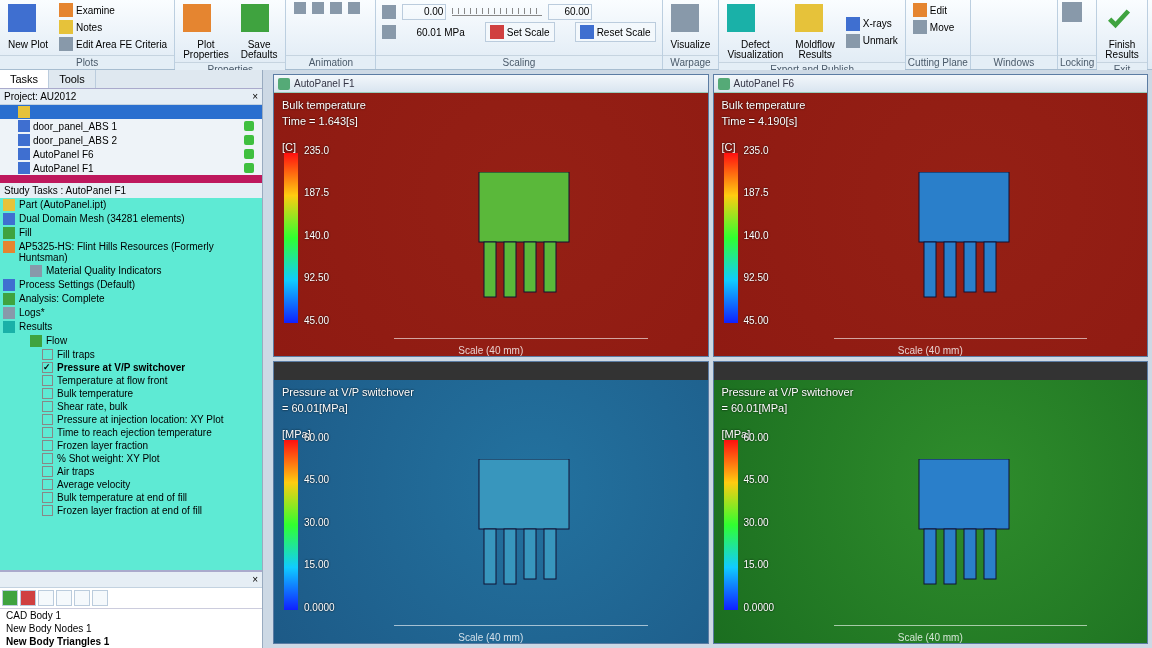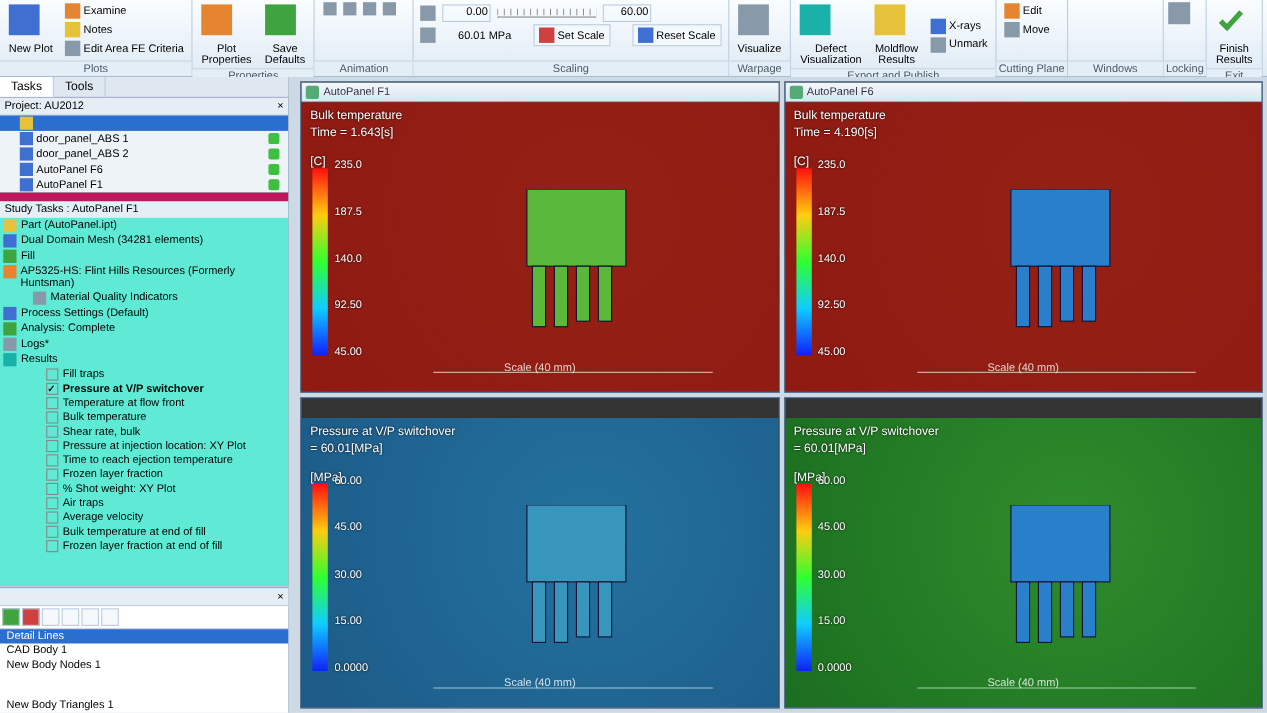--- a/index.html
+++ b/index.html
@@ -40,34 +40,34 @@
 .st-row.sub { padding-left: 30px; }
 .st-row.sub2 { padding-left: 42px; }
 .st-chk { width: 11px; height: 11px; border: 1px solid #888; display: inline-block; }
 .st-chk.ck::after { content: "✓"; font-size: 9px; display: block; line-height: 8px; color: #000; }
 .st-row.bold { font-weight: bold; }
 .bottom-sec { flex: 0 0 auto; border-top: 2px solid #aac; background: #fff; }
 .bt-toolbar { display: flex; gap: 2px; padding: 2px; border-bottom: 1px solid #ccd; }
 .bt-btn { width: 16px; height: 16px; border: 1px solid #bcd; background: #f5f9fc; cursor: pointer; }
 .bt-row { padding: 1px 6px; font-size: 10px; cursor: pointer; }
 .bt-row.blue { background: #2a6fcf; color: #fff; }
-.bt-row.bold { font-weight: normal; margin-top: 24px; }
+.bt-row.bold { font-weight: bold; }
 
 
 .views { position: absolute; left: 263px; right: 0; top: 70px; bottom: 0; display: grid; grid-template-columns: 1fr 1fr; grid-template-rows: 1fr 1fr; gap: 4px; padding: 4px 4px 4px 10px; background: #cdd9e5; }
 .vp { position: relative; border: 1px solid #5b7ca3; background: #333; overflow: hidden; }
 .vp-title { height: 18px; background: linear-gradient(#f3f7fb,#d9e5f0); border-bottom: 1px solid #9cb; font-size: 10px; display: flex; align-items: center; gap: 4px; padding: 0 4px; color: #334; }
 .vp-title .wicon { width: 12px; height: 12px; background: #5a7; border-radius: 2px; }
 .vp-body { position: absolute; top: 18px; left: 0; right: 0; bottom: 0; }
 .vp-txt { position: absolute; font-size: 11px; color: #fff; text-shadow: 0 0 2px #000; }
 .legend { position: absolute; left: 10px; top: 60px; width: 18px; height: 170px; }
 .legend .bar { width: 14px; height: 100%; background: linear-gradient(to bottom,#ff1010,#ffcc10,#30ff30,#10ccff,#1020ff); }
 .legend .tick { position: absolute; left: 20px; font-size: 10px; color: #fff; text-shadow: 0 0 2px #000; white-space: nowrap; }
 .scale-bar { position: absolute; bottom: 4px; right: 60px; left: 120px; height: 14px; border-top: 1px solid rgba(255,255,255,.6); }
-.scale-txt { position: absolute; bottom: 16px; left: 50%; transform: translateX(-50%); font-size: 10px; color: rgba(255,255,255,.8); }
+.scale-txt { position: absolute; bottom: 0; left: 50%; transform: translateX(-50%); font-size: 10px; color: rgba(255,255,255,.8); }
 .shape { position: absolute; left: 45%; top: 30%; width: 110px; height: 130px; }
 
 
 .c-or { background: #e58530; } .c-gr { background: #3fa33f; } .c-bl { background: #3f6fd0; } .c-ye { background: #e6c23a; } .c-rd { background: #d04040; } .c-gy { background: #8899aa; } .c-tn { background: #1ab1a8; }
 </style>
 </head>
 <body>
 
 <div class="ribbon">
   <div class="rb-group">
@@ -293,20 +293,24 @@
         <div class="st-row">
           <div class="ic c-gy"></div>
           <span>Logs*</span>
         </div>
         <div class="st-row">
           <div class="ic c-tn"></div>
           <span>Results</span>
         </div>
       </div>
     <div id="result-rows">
+        <div class="st-row sub">
+          <div class="ic c-gr"></div>
+          <span>Flow</span>
+        </div>
         <div class="st-row sub2">
           <span class="st-chk"></span>
           <span>Fill traps</span>
         </div>
         <div class="st-row sub2 bold">
           <span class="st-chk ck"></span>
           <span>Pressure at V/P switchover</span>
         </div>
         <div class="st-row sub2">
           <span class="st-chk"></span>
@@ -360,21 +364,20 @@
       </div>
     <div class="bt-toolbar">
       <div class="bt-btn c-gr"></div>
       <div class="bt-btn c-rd"></div>
       <div class="bt-btn"></div>
       <div class="bt-btn"></div>
       <div class="bt-btn"></div>
       <div class="bt-btn"></div>
     </div>
     <div id="bottom-rows">
-        <div class="bt-row blue">Detail Lines</div>
         <div class="bt-row">CAD Body 1</div>
         <div class="bt-row">New Body Nodes 1</div>
         <div class="bt-row bold">New Body Triangles 1</div>
       </div>
   </div>
 </div>
 
 <div class="views">
   <div id="vp0" class="vp">
       <div class="vp-title">

